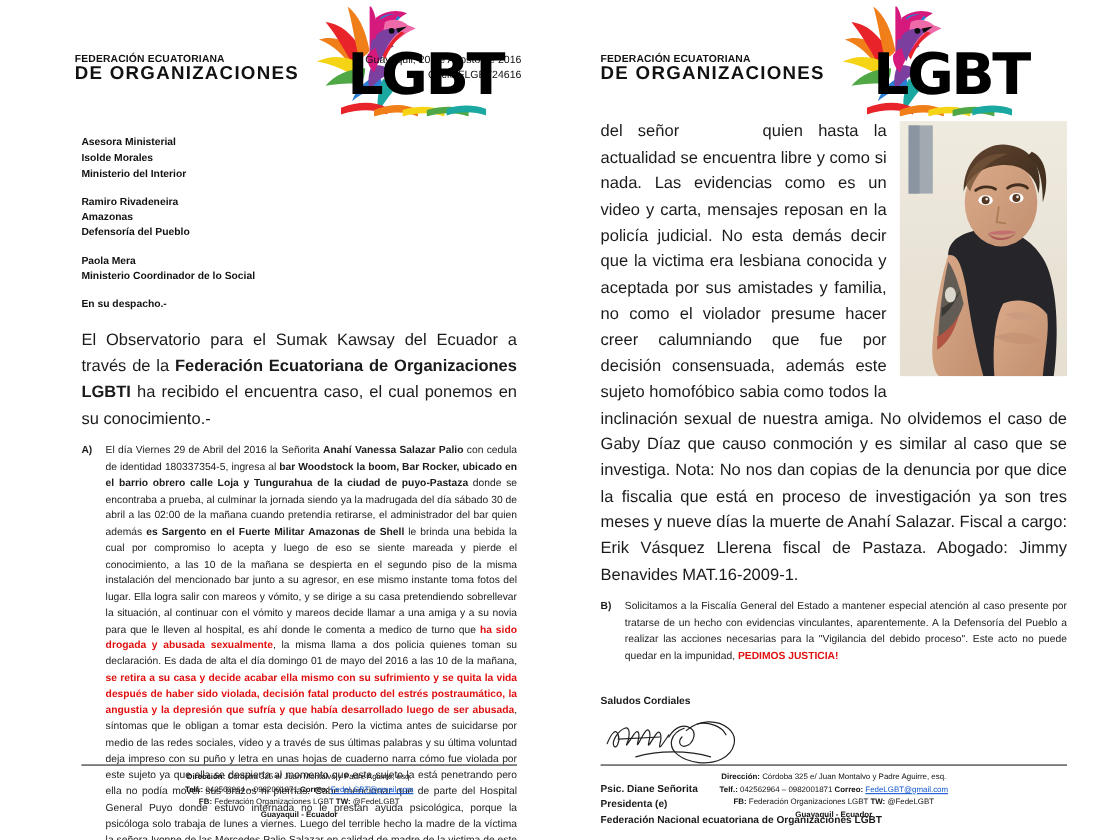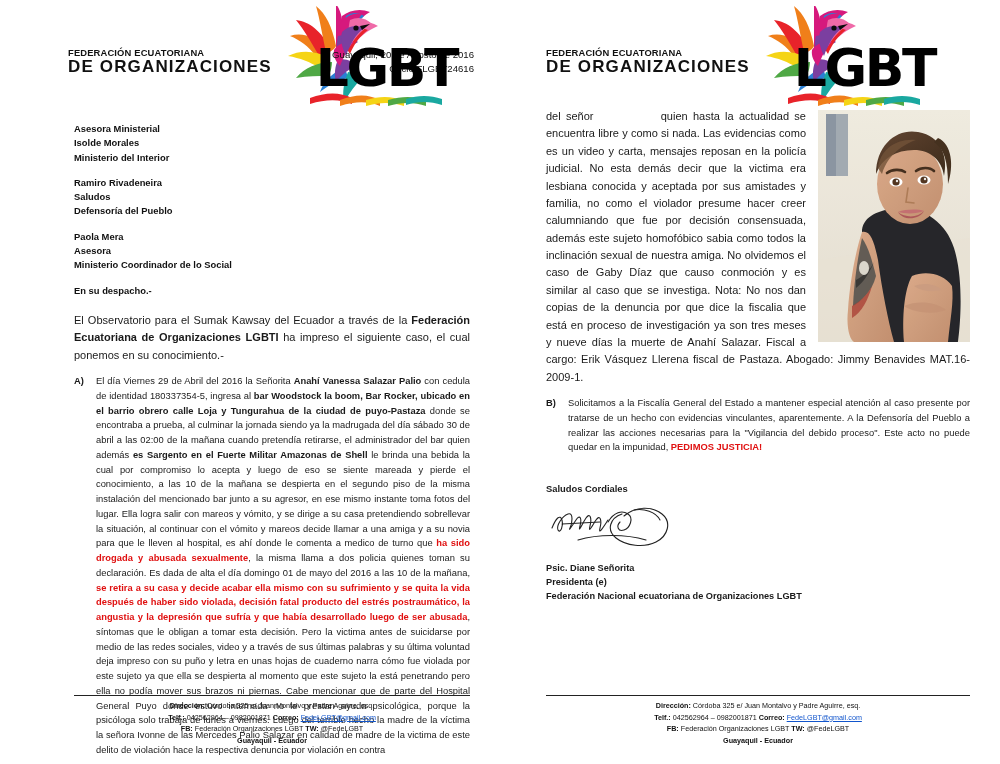--- a/index.html
+++ b/index.html
@@ -96,21 +96,21 @@
   .recip-block div,
   .despacho {
     font-size: 9.4px;
     font-weight: bold;
     line-height: 1.52;
     color: #111;
   }
   .despacho { margin-top: 3px; margin-bottom: 14px; }
 
   p.para {
-    font-size: 11px;
+    font-size: 15px;
     line-height: 1.58;
     text-align: justify;
     margin: 0 0 10px 0;
     color: #1a1a1a;
   }
   .b { font-weight: bold; }
   .red { color: #e01010; font-weight: bold; }
 
   
   .lst { margin: 0; padding: 0; list-style: none; }
@@ -245,33 +245,32 @@
     <div class="body-area">
 
       <div class="recipients">
         <div class="recip-block">
           <div>Asesora Ministerial</div>
           <div>Isolde Morales</div>
           <div>Ministerio del Interior</div>
         </div>
         <div class="recip-block">
           <div>Ramiro Rivadeneira</div>
-          <div>Saludos</div>
+          <div>Amazonas</div>
           <div>Defensoría del Pueblo</div>
         </div>
         <div class="recip-block">
           <div>Paola Mera</div>
-          <div>Asesora</div>
           <div>Ministerio Coordinador de lo Social</div>
         </div>
       </div>
 
       <div class="despacho">En su despacho.-</div>
 
-      <p class="para"><span>El Observatorio para el Sumak Kawsay del Ecuador a través de la </span><span class="b">Federación Ecuatoriana de Organizaciones LGBTI</span><span> ha impreso el siguiente caso, el cual ponemos en su conocimiento.-</span></p>
+      <p class="para"><span>El Observatorio para el Sumak Kawsay del Ecuador a través de la </span><span class="b">Federación Ecuatoriana de Organizaciones LGBTI</span><span> ha recibido el encuentra caso, el cual ponemos en su conocimiento.-</span></p>
 
       <ul class="lst">
         <li>
           <span class="mk">A)</span>
           <span class="tx"><span>El día Viernes 29 de Abril del 2016 la Señorita </span><span class="b">Anahí Vanessa Salazar Palio</span><span> con cedula de identidad 180337354-5, ingresa al </span><span class="b">bar Woodstock la boom, Bar Rocker, ubicado en el barrio obrero calle Loja y Tungurahua de la ciudad de puyo-Pastaza</span><span> donde se encontraba a prueba, al culminar la jornada siendo ya la madrugada del día sábado 30 de abril a las 02:00 de la mañana cuando pretendía retirarse, el administrador del bar quien además </span><span class="b">es Sargento en el Fuerte Militar Amazonas de Shell</span><span> le brinda una bebida la cual por compromiso lo acepta y luego de eso se siente mareada y pierde el conocimiento, a las 10 de la mañana se despierta en el segundo piso de la misma instalación del mencionado bar junto a su agresor, en ese mismo instante toma fotos del lugar. Ella logra salir con mareos y vómito, y se dirige a su casa pretendiendo sobrellevar la situación, al continuar con el vómito y mareos decide llamar a una amiga y a su novia para que le lleven al hospital, es ahí donde le comenta a medico de turno que </span><span class="red">ha sido drogada y abusada sexualmente</span><span>, la misma llama a dos policia quienes toman su declaración. Es dada de alta el día domingo 01 de mayo del 2016 a las 10 de la mañana, </span><span class="red">se retira a su casa y decide acabar ella mismo con su sufrimiento y se quita la vida después de haber sido violada, decisión fatal producto del estrés postraumático, la angustia y la depresión que sufría y que había desarrollado luego de ser abusada</span><span>, síntomas que le obligan a tomar esta decisión. Pero la victima antes de suicidarse por medio de las redes sociales, video y a través de sus últimas palabras y su última voluntad deja impreso con su puño y letra en unas hojas de cuaderno narra cómo fue violada por este sujeto ya que ella se despierta al momento que este sujeto la está penetrando pero ella no podía mover sus brazos ni piernas. Cabe mencionar que de parte del Hospital General Puyo donde estuvo internada no le prestan ayuda psicológica, porque la psicóloga solo trabaja de lunes a viernes. Luego del terrible hecho la madre de la víctima la señora Ivonne de las Mercedes Palio Salazar en calidad de madre de la victima de este delito de violación hace la respectiva denuncia por violación en contra</span></span>
         </li>
       </ul>
 
     </div>
 

